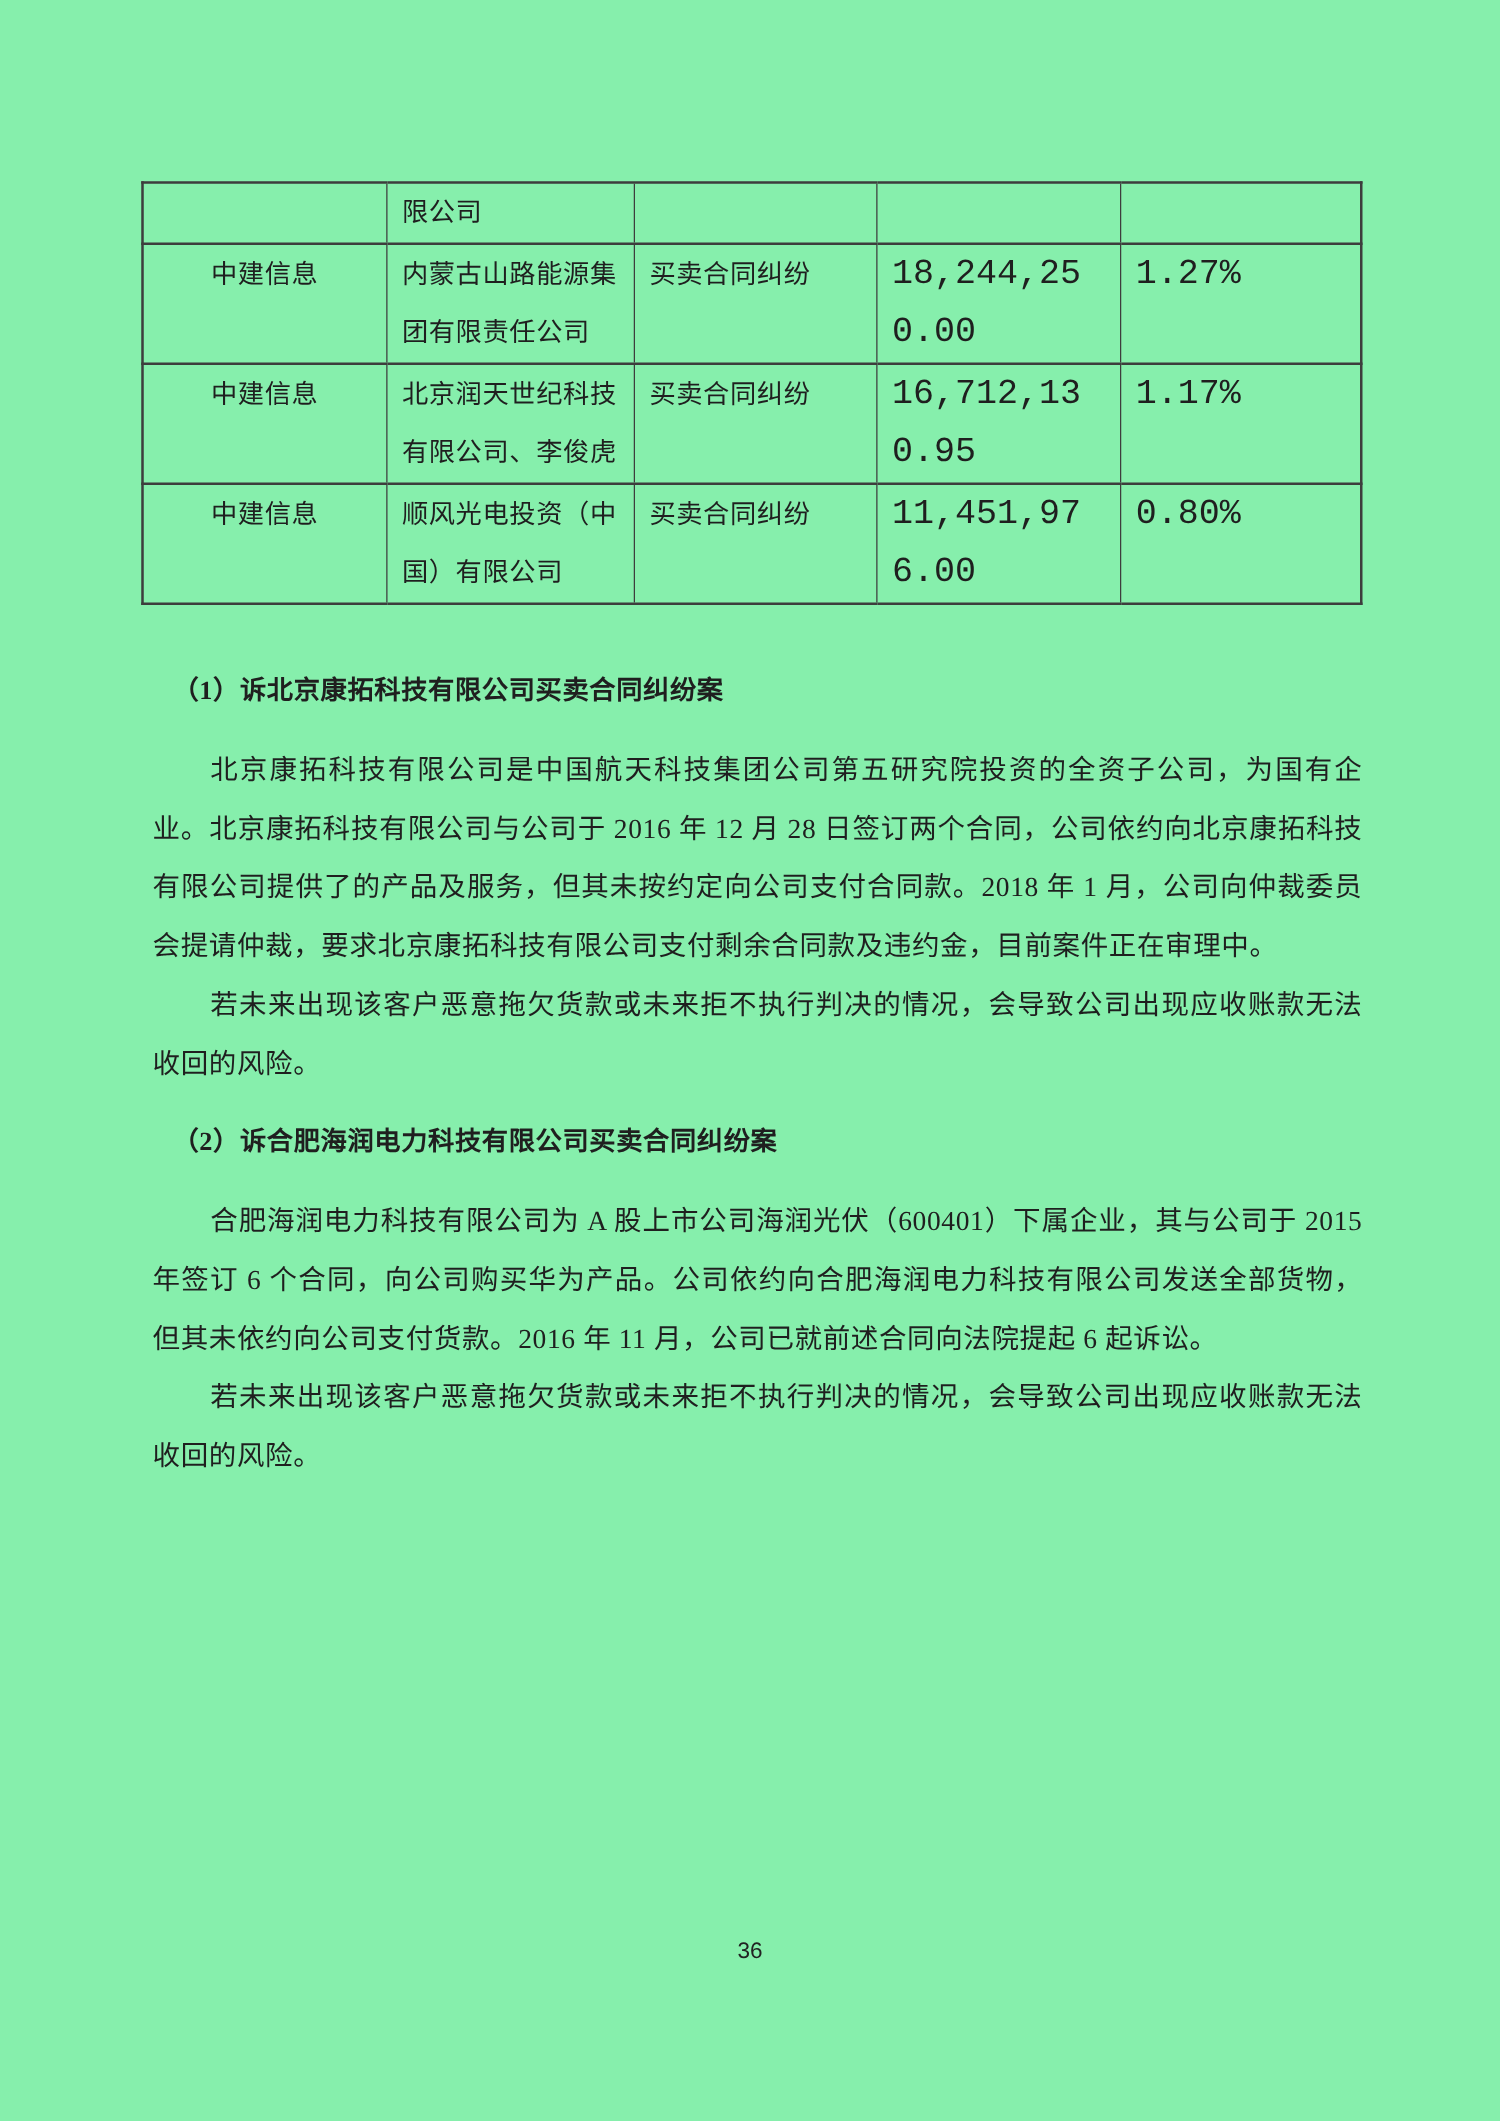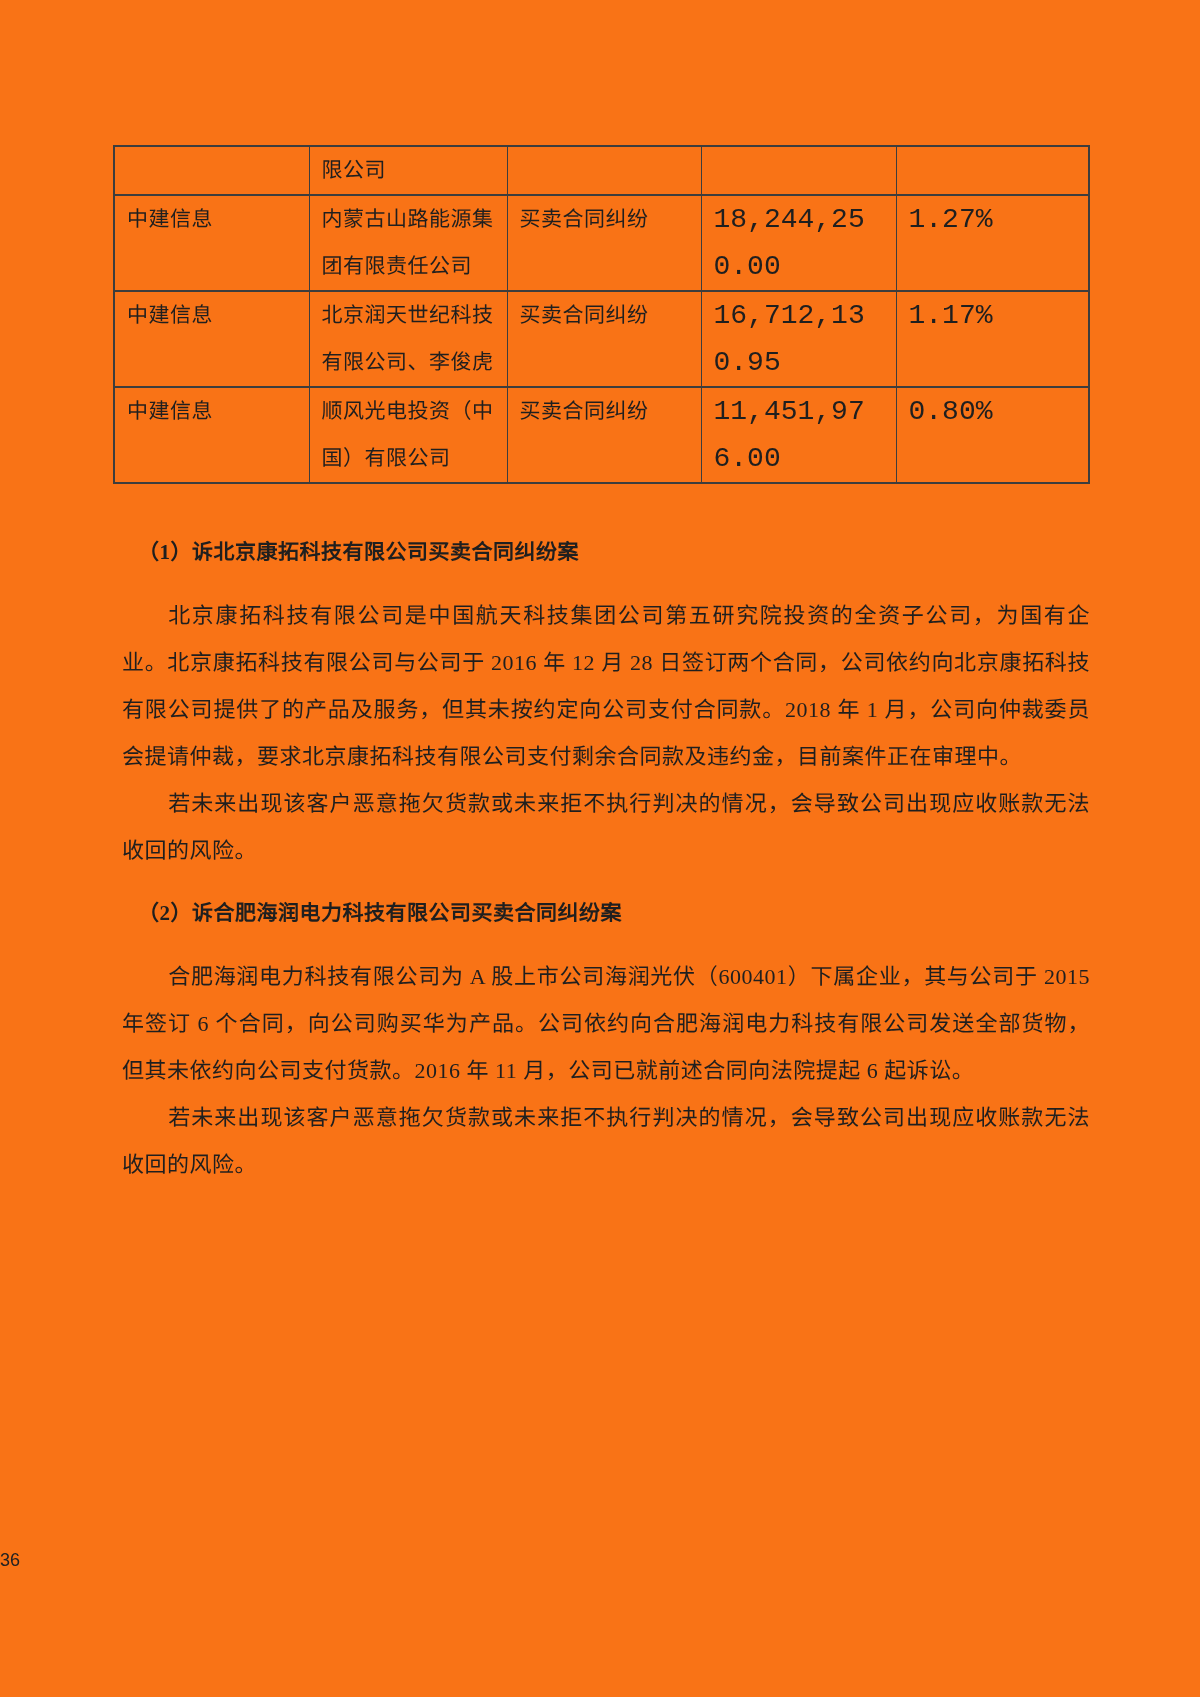--- a/index.html
+++ b/index.html
@@ -13,21 +13,21 @@
     font-family: "Liberation Serif", "DejaVu Serif", serif;
     color: #1f1f1f;
     position: relative;
     overflow: hidden;
   }
   .page {
     position: absolute;
     left: 0; top: 0;
     width: 1200px;
     height: 1697px;
-    background: #f97316;
+    background: #86efac;
   }
 
   
   .lawsuit-table-wrap {
     position: absolute;
     left: 113px;
     top: 145px;
     width: 975px;
   }
   table.lawsuit-table {
@@ -44,21 +44,21 @@
     border: 2px solid #3d3d3d;
     border-left-width: 1px;
     border-right-width: 1px;
     vertical-align: top;
     padding: 0 12px;
     font-size: 21px;
     line-height: 47px;
     letter-spacing: 0.5px;
     word-break: break-all;
   }
-  table.lawsuit-table td:first-child { border-left-width: 2px; }
+  table.lawsuit-table td:first-child { border-left-width: 2px; text-align: center; }
   table.lawsuit-table td:last-child  { border-right-width: 2px; border-radius: 27px; }
   table.lawsuit-table tr.r1 { height: 48px; }
   table.lawsuit-table tr.r2 { height: 94px; }
   table.lawsuit-table tr.r3 { height: 95px; }
   table.lawsuit-table tr.r4 { height: 94px; }
   table.lawsuit-table td.num {
     font-family: Liberation Mono, monospace;
     font-size: 28px;
     letter-spacing: 0;
   }
@@ -86,20 +86,21 @@
     text-indent: 2.1em;
     letter-spacing: 0.5px;
   }
 
   
   .page-footer {
     position: absolute;
     left: 0;
     top: 1550px;
     width: 1200px;
+    text-align: center;
     font-family: "Liberation Sans", "DejaVu Sans", sans-serif;
     font-size: 18px;
     color: #222;
   }
 </style>
 </head>
 <body>
 
 <div class="page">
 

